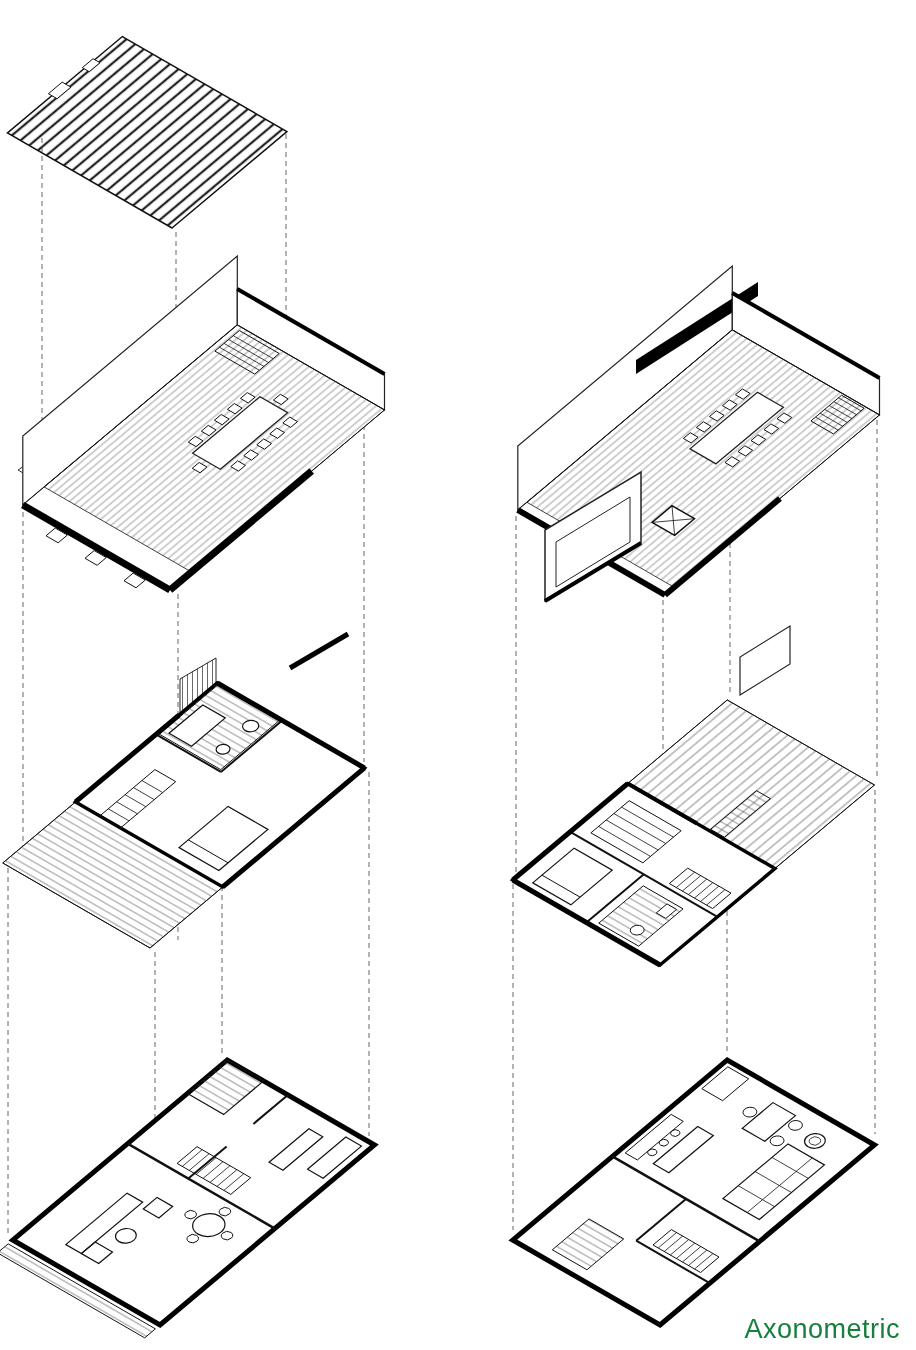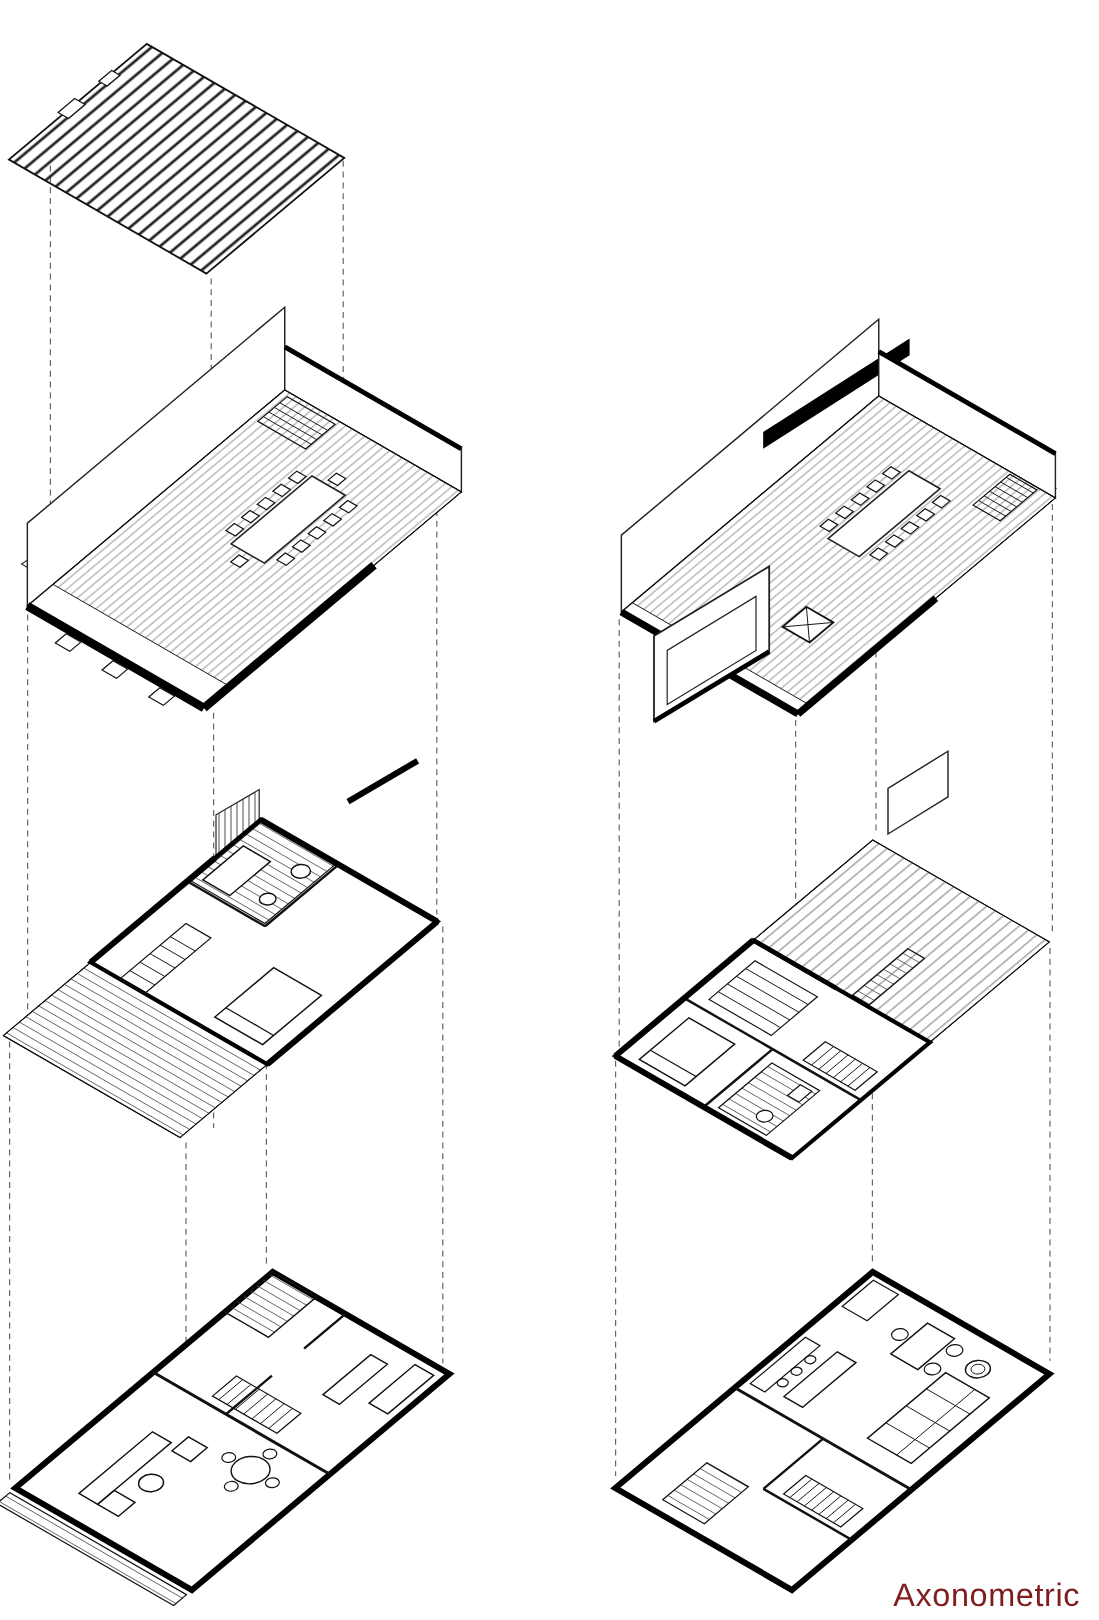--- a/index.html
+++ b/index.html
@@ -3,21 +3,21 @@
 <meta charset="utf-8">
 <style>
   html,body{margin:0;padding:0;background:#ffffff;}
   .canvas{position:relative;width:916px;height:1350px;background:#ffffff;overflow:hidden;
           font-family:"Liberation Sans", sans-serif;}
   svg{position:absolute;left:0;top:0;}
   svg line,svg rect,svg path,svg circle,svg polygon,svg polyline{vector-effect:non-scaling-stroke;}
   .dash{stroke:#666;stroke-width:1;stroke-dasharray:5 4;fill:none;}
   .ink{stroke:#111;fill:none;}
   .inkf{stroke:#111;fill:#ffffff;}
-  .caption{position:absolute;right:16px;top:1314px;font-size:27px;color:#7f1d1d;letter-spacing:0.5px;}
+  .caption{position:absolute;right:16px;top:1314px;font-size:27px;color:#15803d;letter-spacing:0.5px;}
 </style>
 </head>
 <body>
 
 <div class="canvas">
 <svg width="916" height="1350" viewBox="0 0 916 1350">
 <defs>
   <pattern id="pu8" width="8" height="8" patternUnits="userSpaceOnUse">
           <path d="M0,4H8" stroke="#555" stroke-width="0.7"></path>
         </pattern>

